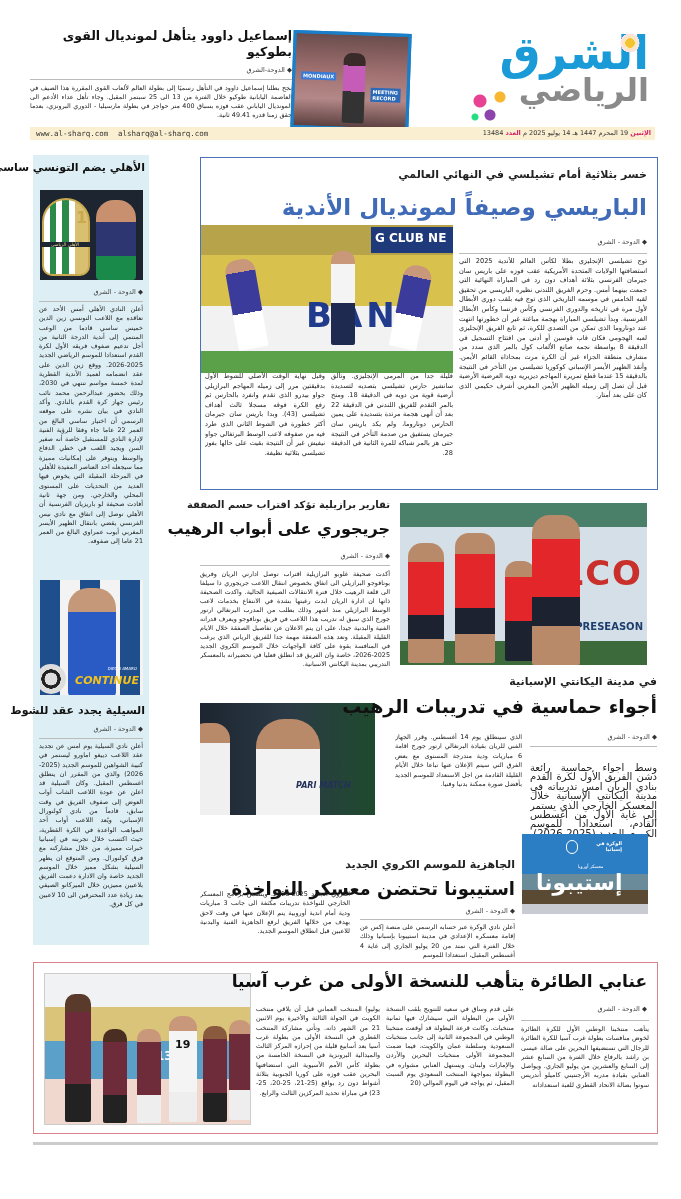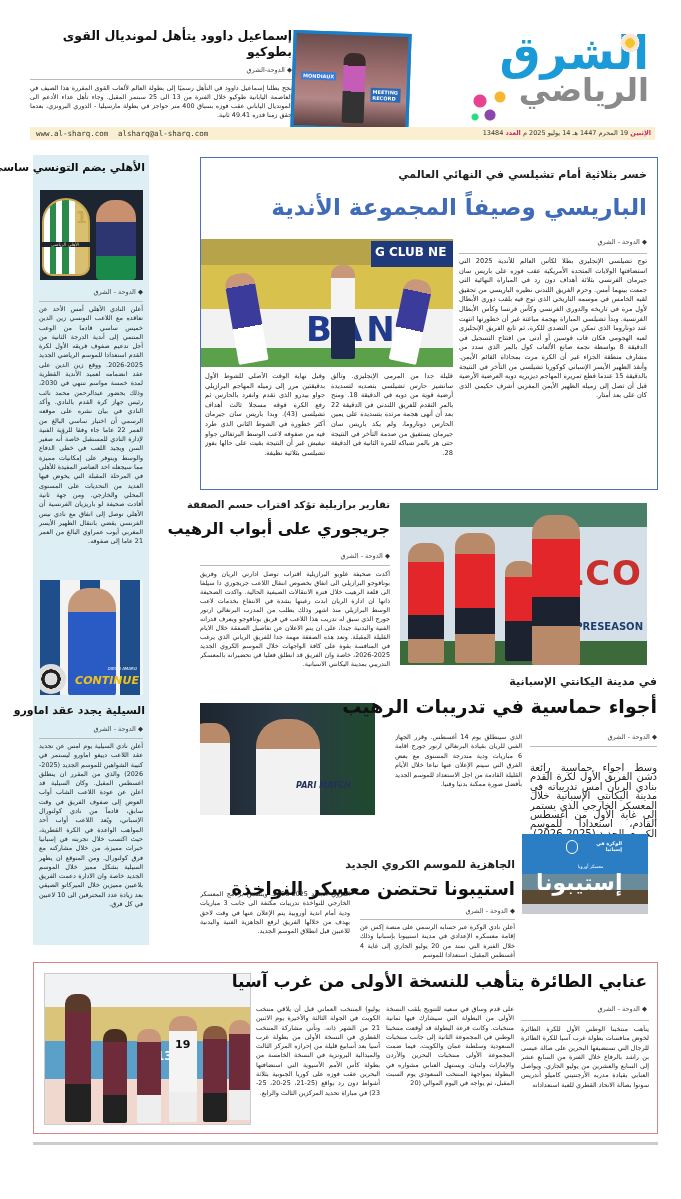--- a/index.html
+++ b/index.html
@@ -65,33 +65,33 @@
   <div class="abs dateline" style="right:6px;top:133px;">الدوحة - الشرق</div>
   <div class="abs rule" style="left:6px;top:146px;width:104px;"></div>
   <div class="abs body-text" style="left:6px;top:150px;width:104px;font-size:6.4px;line-height:9.3px;">أعلن النادي الأهلي أمس الأحد عن تعاقده مع اللاعب التونسي زين الدين خميس ساسي قادما من الوعب المنتمي إلى أندية الدرجة الثانية من أجل تدعيم صفوف فريقه الأول لكرة القدم استعدادا للموسم الرياضي الجديد 2025-2026. ووقع زين الدين على عقد انضمامه لعميد الأندية القطرية لمدة خمسة مواسم تنتهي في 2030، وذلك بحضور عبدالرحمن محمد نائب رئيس جهاز كرة القدم بالنادي. وأكد النادي في بيان نشره على موقعه الرسمي أن اختيار ساسي البالغ من العمر 22 عاما جاء وفقا للرؤية الفنية لإدارة النادي للمستقبل خاصة أنه صغير السن ويجيد اللعب في خطي الدفاع والوسط ويتوفر على إمكانيات مميزة مما سيجعله احد العناصر المفيدة للأهلي في المرحلة المقبلة التي يخوض فيها العديد من التحديات على المستوى المحلي والخارجي. ومن جهة ثانية أفادت صحيفة لو باريزيان الفرنسية أن الأهلي توصل إلى اتفاق مع نادي نيس الفرنسي يقضي بانتقال الظهير الأيسر المغربي أيوب عمراوي البالغ من العمر 21 عاما إلى صفوفه.</div>
 
   <div class="abs photo" style="left:7px;top:425px;width:103px;height:115px;background:repeating-linear-gradient(90deg,#1e4f8c 0 20px,#f3f3f3 20px 40px);">
     <div style="position:absolute;left:28px;top:8px;width:48px;height:108px;background:linear-gradient(180deg,#c49878 0 22%,#2a5bc4 22% 100%);border-radius:20px 20px 4px 4px;"></div>
     <div style="position:absolute;left:-4px;top:84px;width:30px;height:30px;border-radius:50%;background:radial-gradient(circle,#ddd 0 30%,#222 31% 45%,#ddd 46%);"></div>
     <div style="position:absolute;right:6px;top:86px;font-size:4px;color:#fff;font-style:italic;">DIEGO AMARO</div>
     <div style="position:absolute;right:4px;top:94px;font-size:11px;font-weight:bold;font-style:italic;color:#f2c21b;">CONTINUE</div>
   </div>
-  <div class="abs rtl" style="left:4px;top:549px;width:108px;font-size:11px;font-weight:bold;color:#111;white-space:nowrap;">السيلية يجدد عقد اماورو</div>
+  <div class="abs rtl" style="left:4px;top:549px;width:108px;font-size:11px;font-weight:bold;color:#111;white-space:nowrap;">السيلية يجدد عقد للشوط</div>
   <div class="abs dateline" style="right:6px;top:570px;">الدوحة - الشرق</div>
   <div class="abs rule" style="left:6px;top:583px;width:104px;"></div>
   <div class="abs body-text" style="left:6px;top:587px;width:104px;font-size:6.4px;line-height:9.3px;">أعلن نادي السيلية يوم امس عن تجديد عقد اللاعب دييغو اماورو ليستمر في كتيبة الشواهين للموسم الجديد (2025-2026) والذي من المقرر ان ينطلق اغسطس المقبل. وكان السيلية قد اعلن عن عودة اللاعب الشاب أواب العوض إلى صفوف الفريق في وقت سابق، قادماً من نادي كولتورال الإسباني، ويُعد اللاعب أواب أحد المواهب الواعدة في الكرة القطرية، حيث اكتسب خلال تجربته في إسبانيا خبرات مميزة، من خلال مشاركته مع فرق كولتورال. ومن المتوقع ان يظهر السيلية بشكل مميز خلال الموسم الجديد خاصة وان الادارة دعمت الفريق بلاعبين مميزين خلال الميركاتو الصيفي بعد زيادة عدد المحترفين الى 10 لاعبين في كل فرق.</div>
 </div>
 
 <div class="abs" style="left:200px;top:157px;width:458px;height:333px;border:1.5px solid #4a72b8;">
   <div class="abs rtl kicker" style="right:10px;top:10px;font-size:11px;white-space:nowrap;">خسر بثلاثية أمام تشيلسي في النهائي العالمي</div>
-  <div class="abs rtl" style="right:10px;top:34px;font-size:23px;font-weight:bold;color:#3f6bb8;white-space:nowrap;line-height:30px;">الباريسي وصيفاً المجموعة الأندية</div>
+  <div class="abs rtl" style="right:10px;top:34px;font-size:23px;font-weight:bold;color:#3f6bb8;white-space:nowrap;line-height:30px;">الباريسي وصيفاً لمونديال الأندية</div>
   <div class="abs dateline" style="right:10px;top:80px;">الدوحة - الشرق</div>
   <div class="abs rule" style="left:258px;top:95px;width:188px;"></div>
 
-  <div class="abs photo" style="left:0;top:81px;width:252px;height:128px;background:linear-gradient(180deg,#b7a34a 0 20%,#d8c14c 20% 55%,#f2f2f2 55% 85%,#5aa14a 85% 100%);">
+  <div class="abs photo" style="left:0;top:67px;width:252px;height:148px;background:linear-gradient(180deg,#b7a34a 0 20%,#d8c14c 20% 55%,#f2f2f2 55% 85%,#5aa14a 85% 100%);">
     <div style="position:absolute;right:0;top:2px;width:82px;height:26px;background:#1f3a7a;color:#fff;font-size:12px;font-weight:bold;padding:4px;">G CLUB NE</div>
     <div style="position:absolute;left:105px;top:70px;font-size:34px;font-weight:bold;color:#203a8c;letter-spacing:4px;">BAN</div>
     <div style="position:absolute;left:30px;top:34px;width:30px;height:90px;background:linear-gradient(180deg,#c9977a 0 14%,#3b3b9b 14% 60%,#fff 60% 100%);border-radius:12px 12px 2px 2px;transform:rotate(-10deg);"></div>
     <div style="position:absolute;left:130px;top:26px;width:24px;height:94px;background:linear-gradient(180deg,#c9977a 0 14%,#f4f4f4 14% 55%,#1e2a50 55% 100%);border-radius:10px 10px 2px 2px;"></div>
     <div style="position:absolute;left:196px;top:40px;width:28px;height:84px;background:linear-gradient(180deg,#c9977a 0 14%,#3b3b9b 14% 60%,#fff 60% 100%);border-radius:12px 12px 2px 2px;transform:rotate(12deg);"></div>
   </div>
 
   <div class="abs body-text" style="left:258px;top:99px;width:188px;height:225px;overflow:hidden;">توج تشيلسي الإنجليزي بطلا لكأس العالم للأندية 2025 التي استضافتها الولايات المتحدة الأمريكية عقب فوزه على باريس سان جيرمان الفرنسي بثلاثة أهداف دون رد في المباراة النهائية التي جمعت بينهما أمس. وحرم الفريق اللندني نظيره الباريسي من تحقيق لقبه الخامس في موسمه التاريخي الذي توج فيه بلقب دوري الأبطال لأول مرة في تاريخه والدوري الفرنسي وكأس فرنسا وكأس الأبطال الفرنسية. وبدأ تشيلسي المباراة بهجمة مباغتة غير أن خطورتها انتهت عند دوناروما الذي تمكن من التصدي للكرة، ثم تابع الفريق الإنجليزي لعبه الهجومي فكان قاب قوسين أو أدنى من افتتاح التسجيل في الدقيقة 8 بواسطة نجمه صانع الألعاب كول بالمر الذي سدد من مشارف منطقة الجزاء غير أن الكرة مرت بمحاذاة القائم الأيمن. وأنقذ الظهير الأيسر الإسباني كوكوريا تشيلسي من التأخر في النتيجة بالدقيقة 15 عندما قطع تمريرة المهاجم ديزيريه دويه العرضية الأرضية قبل أن تصل إلى زميله الظهير الأيمن المغربي أشرف حكيمي الذي كان على بعد أمتار.</div>
   <div class="abs body-text" style="left:130px;top:214px;width:122px;height:112px;overflow:hidden;">قليلة جدا من المرمى الإنجليزي. وتألق سانشيز حارس تشيلسي بتصديه لتسديدة أرضية قوية من دويه في الدقيقة 18. ومنح بالمر التقدم للفريق اللندني في الدقيقة 22 بعد أن أنهى هجمة مرتدة بتسديدة على يمين الحارس دوناروما، ولم يكد باريس سان جيرمان يستفيق من صدمة التأخر في النتيجة حتى هز بالمر شباكه للمرة الثانية في الدقيقة 28.</div>
   <div class="abs body-text" style="left:4px;top:214px;width:120px;height:112px;overflow:hidden;">وقبل نهاية الوقت الأصلي للشوط الأول بدقيقتين مرر إلى زميله المهاجم البرازيلي جواو بيدرو الذي تقدم وانفرد بالحارس ثم رفع الكرة فوقه مسجلا ثالث أهداف تشيلسي (43). وبدا باريس سان جيرمان أكثر خطورة في الشوط الثاني الذي طرد فيه من صفوفه لاعب الوسط البرتغالي جواو نيفيش غير أن النتيجة بقيت على حالها بفوز تشيلسي بثلاثية نظيفة.</div>

